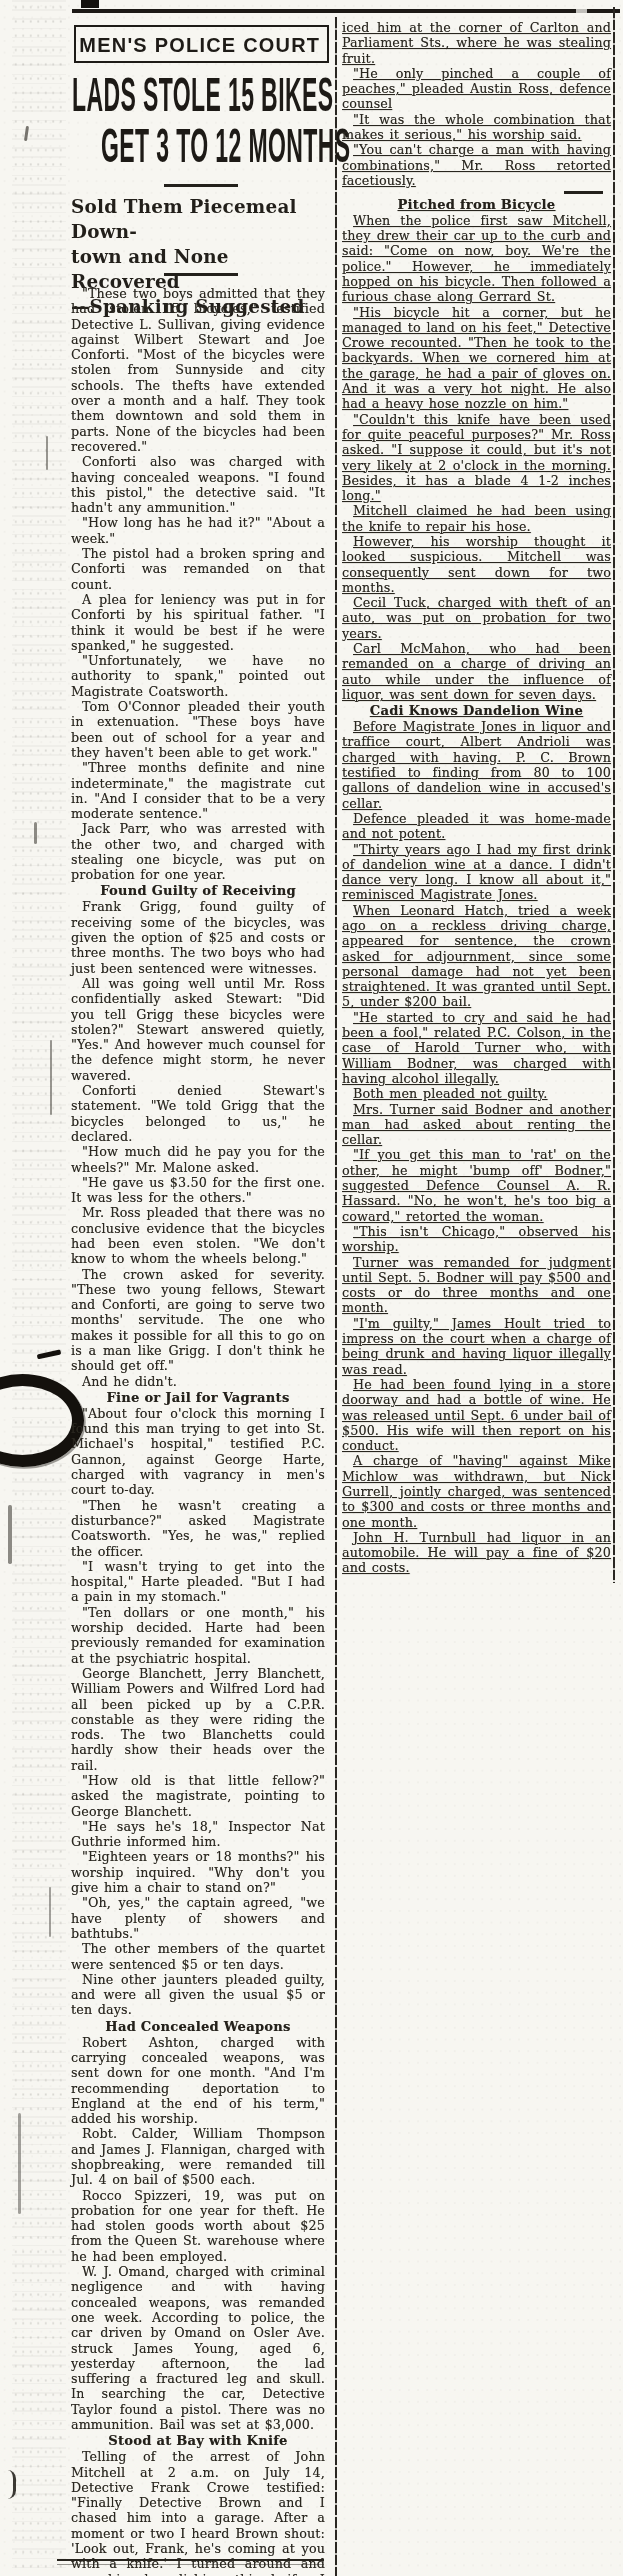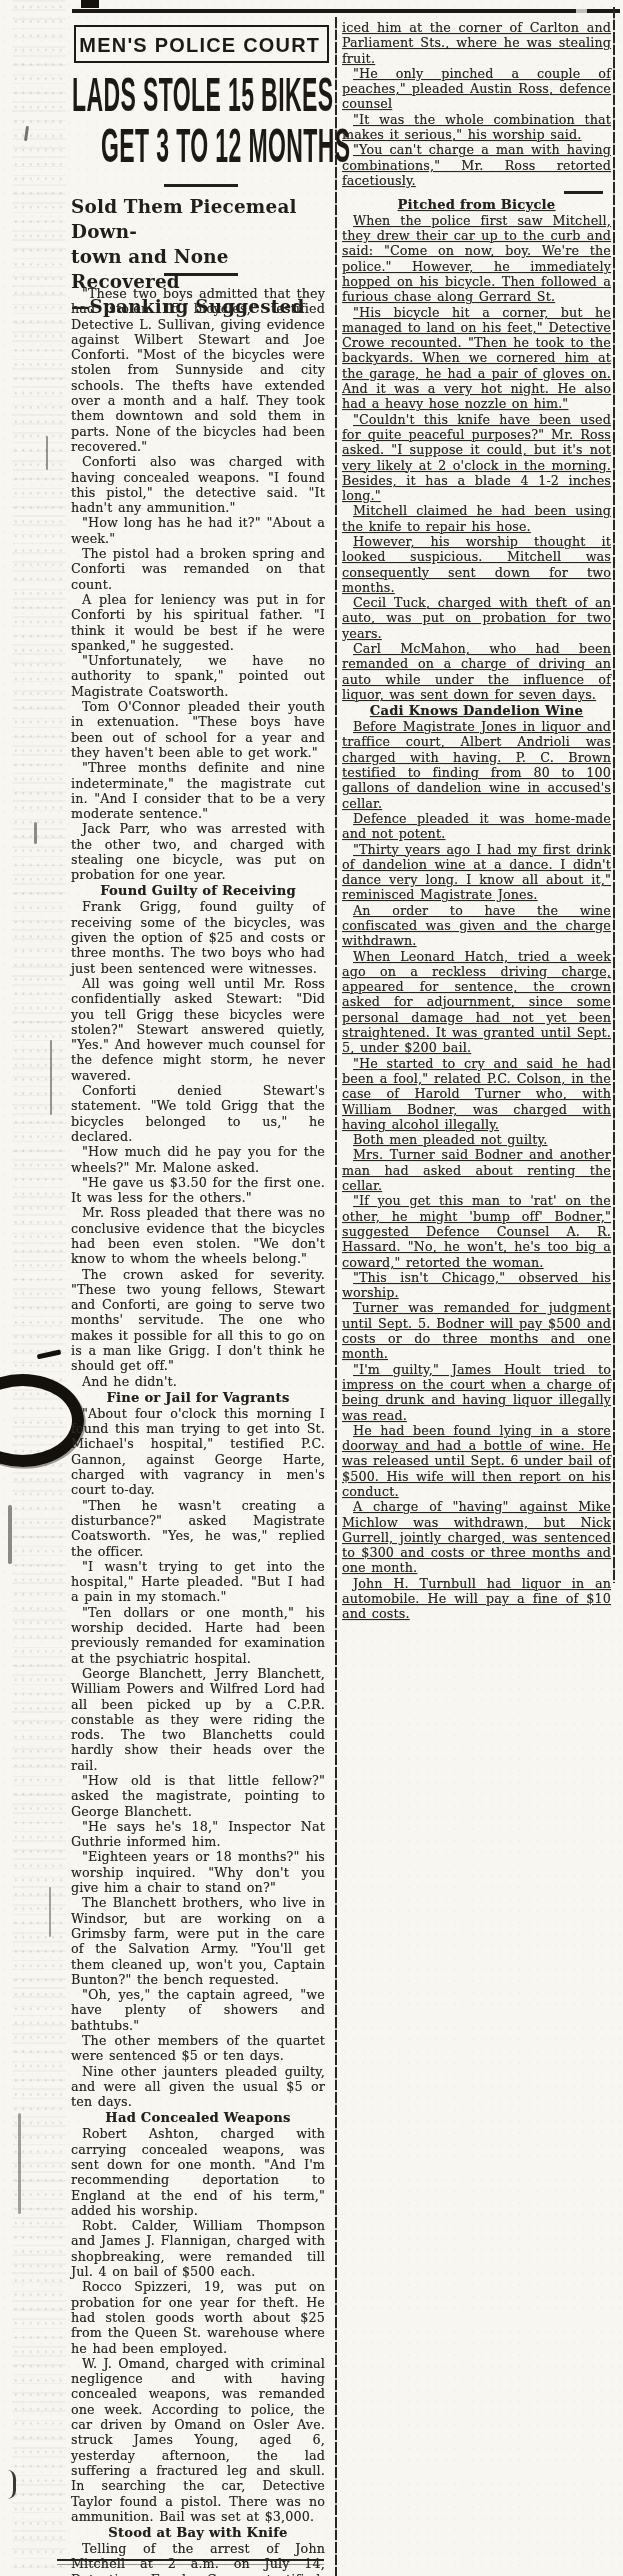--- a/index.html
+++ b/index.html
@@ -143,21 +143,20 @@
       <p class="para">And he didn't.</p>
       <h3 class="sect">Fine or Jail for Vagrants</h3>
       <p class="para">"About four o'clock this morning I found this man trying to get into St. Michael's hospital," testified P.C. Gannon, against George Harte, charged with vagrancy in men's court to-day.</p>
       <p class="para">"Then he wasn't creating a disturbance?" asked Magistrate Coatsworth. "Yes, he was," replied the officer.</p>
       <p class="para">"I wasn't trying to get into the hospital," Harte pleaded. "But I had a pain in my stomach."</p>
       <p class="para">"Ten dollars or one month," his worship decided. Harte had been previously remanded for examination at the psychiatric hospital.</p>
       <p class="para">George Blanchett, Jerry Blanchett, William Powers and Wilfred Lord had all been picked up by a C.P.R. constable as they were riding the rods. The two Blanchetts could hardly show their heads over the rail.</p>
       <p class="para">"How old is that little fellow?" asked the magistrate, pointing to George Blanchett.</p>
       <p class="para">"He says he's 18," Inspector Nat Guthrie informed him.</p>
       <p class="para">"Eighteen years or 18 months?" his worship inquired. "Why don't you give him a chair to stand on?"</p>
-      <p class="para">The Blanchett brothers, who live in Windsor, but are working on a Grimsby farm, were put in the care of the Salvation Army. "You'll get them cleaned up, won't you, Captain Bunton?" the bench requested.</p>
       <p class="para">"Oh, yes," the captain agreed, "we have plenty of showers and bathtubs."</p>
       <p class="para">The other members of the quartet were sentenced $5 or ten days.</p>
       <p class="para">Nine other jaunters pleaded guilty, and were all given the usual $5 or ten days.</p>
       <h3 class="sect">Had Concealed Weapons</h3>
       <p class="para">Robert Ashton, charged with carrying concealed weapons, was sent down for one month. "And I'm recommending deportation to England at the end of his term," added his worship.</p>
       <p class="para">Robt. Calder, William Thompson and James J. Flannigan, charged with shopbreaking, were remanded till Jul. 4 on bail of $500 each.</p>
       <p class="para">Rocco Spizzeri, 19, was put on probation for one year for theft. He had stolen goods worth about $25 from the Queen St. warehouse where he had been employed.</p>
       <p class="para">W. J. Omand, charged with criminal negligence and with having concealed weapons, was remanded one week. According to police, the car driven by Omand on Osler Ave. struck James Young, aged 6, yesterday afternoon, the lad suffering a fractured leg and skull. In searching the car, Detective Taylor found a pistol. There was no ammunition. Bail was set at $3,000.</p>
       <h3 class="sect">Stood at Bay with Knife</h3>
       <p class="para">Telling of the arrest of John Mitchell at 2 a.m. on July 14, Detective Frank Crowe testified: "Finally Detective Brown and I chased him into a garage. After a moment or two I heard Brown shout: 'Look out, Frank, he's coming at you with a knife.' I turned around and saw him brandishing this knife. I told him to drop it. He wouldn't. Then I drew my gun, and made him throw it over the fence." Mitchell was charged with theft and with carrying concealed weapons</p>
@@ -173,28 +172,27 @@
       <p class="para">"His bicycle hit a corner, but he managed to land on his feet," Detective Crowe recounted. "Then he took to the backyards. When we cornered him at the garage, he had a pair of gloves on. And it was a very hot night. He also had a heavy hose nozzle on him."</p>
       <p class="para">"Couldn't this knife have been used for quite peaceful purposes?" Mr. Ross asked. "I suppose it could, but it's not very likely at 2 o'clock in the morning. Besides, it has a blade 4 1-2 inches long."</p>
       <p class="para">Mitchell claimed he had been using the knife to repair his hose.</p>
       <p class="para">However, his worship thought it looked suspicious. Mitchell was consequently sent down for two months.</p>
       <p class="para">Cecil Tuck, charged with theft of an auto, was put on probation for two years.</p>
       <p class="para">Carl McMahon, who had been remanded on a charge of driving an auto while under the influence of liquor, was sent down for seven days.</p>
       <h3 class="sect">Cadi Knows Dandelion Wine</h3>
       <p class="para">Before Magistrate Jones in liquor and traffice court, Albert Andrioli was charged with having. P. C. Brown testified to finding from 80 to 100 gallons of dandelion wine in accused's cellar.</p>
       <p class="para">Defence pleaded it was home-made and not potent.</p>
       <p class="para">"Thirty years ago I had my first drink of dandelion wine at a dance. I didn't dance very long. I know all about it," reminisced Magistrate Jones.</p>
-      <p class="para">An order to have the wine confiscated was given and the charge withdrawn.</p>
       <p class="para">When Leonard Hatch, tried a week ago on a reckless driving charge, appeared for sentence, the crown asked for adjournment, since some personal damage had not yet been straightened. It was granted until Sept. 5, under $200 bail.</p>
       <p class="para">"He started to cry and said he had been a fool," related P.C. Colson, in the case of Harold Turner who, with William Bodner, was charged with having alcohol illegally.</p>
       <p class="para">Both men pleaded not guilty.</p>
       <p class="para">Mrs. Turner said Bodner and another man had asked about renting the cellar.</p>
       <p class="para">"If you get this man to 'rat' on the other, he might 'bump off' Bodner," suggested Defence Counsel A. R. Hassard. "No, he won't, he's too big a coward," retorted the woman.</p>
       <p class="para">"This isn't Chicago," observed his worship.</p>
       <p class="para">Turner was remanded for judgment until Sept. 5. Bodner will pay $500 and costs or do three months and one month.</p>
       <p class="para">"I'm guilty," James Hoult tried to impress on the court when a charge of being drunk and having liquor illegally was read.</p>
       <p class="para">He had been found lying in a store doorway and had a bottle of wine. He was released until Sept. 6 under bail of $500. His wife will then report on his conduct.</p>
       <p class="para">A charge of "having" against Mike Michlow was withdrawn, but Nick Gurrell, jointly charged, was sentenced to $300 and costs or three months and one month.</p>
-      <p class="para">John H. Turnbull had liquor in an automobile. He will pay a fine of $10 and costs.</p>
+      <p class="para">John H. Turnbull had liquor in an automobile. He will pay a fine of $20 and costs.</p>
     </div>
 
 </div>
 
 
 </body></html>

